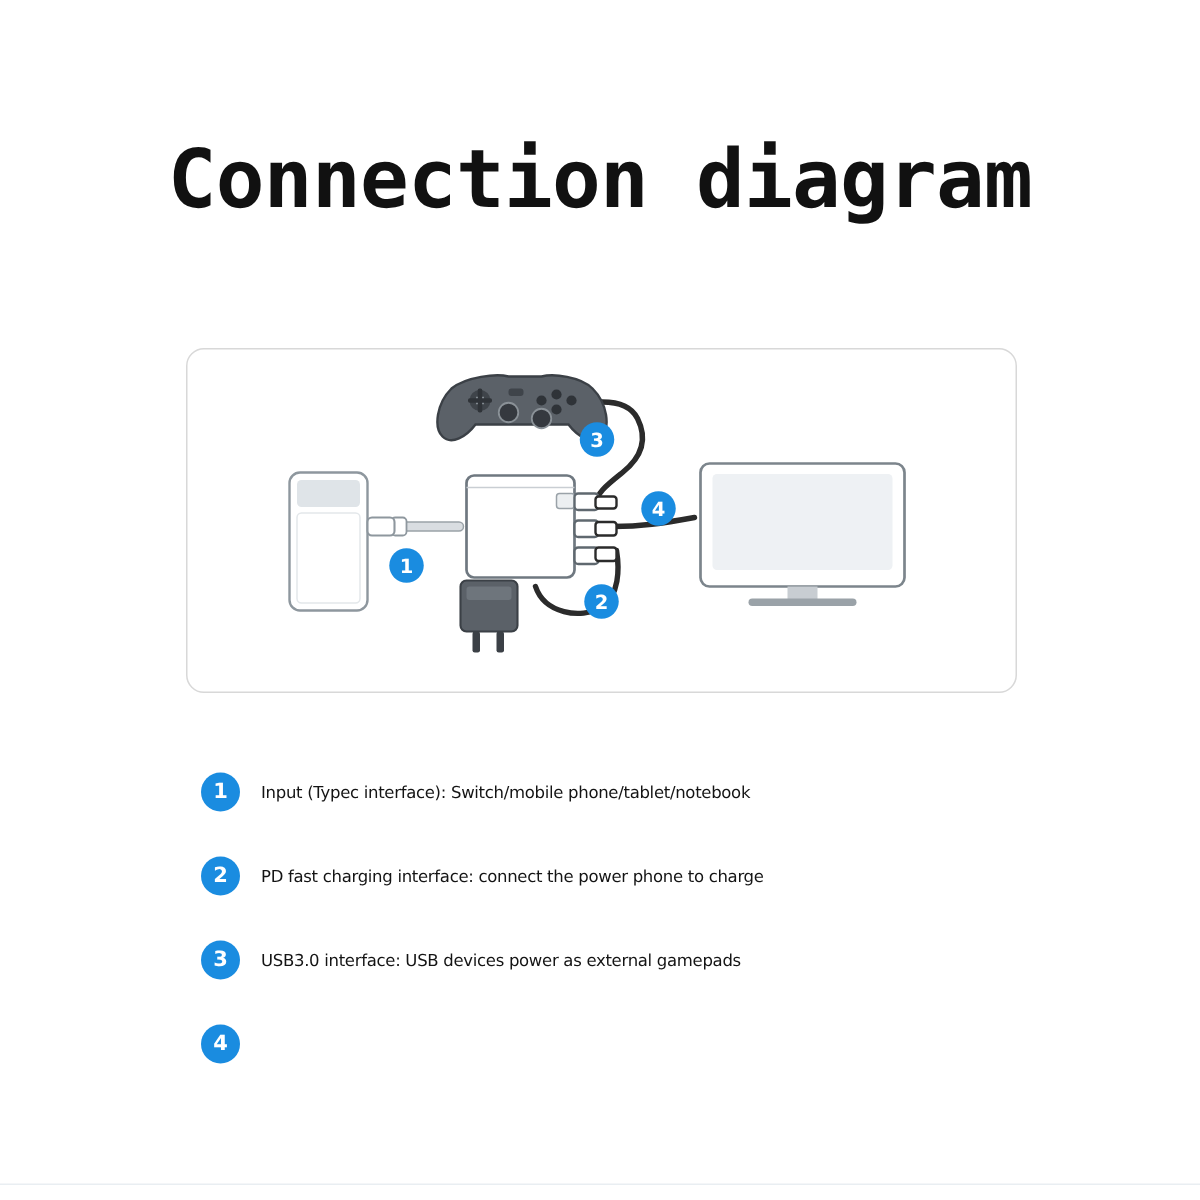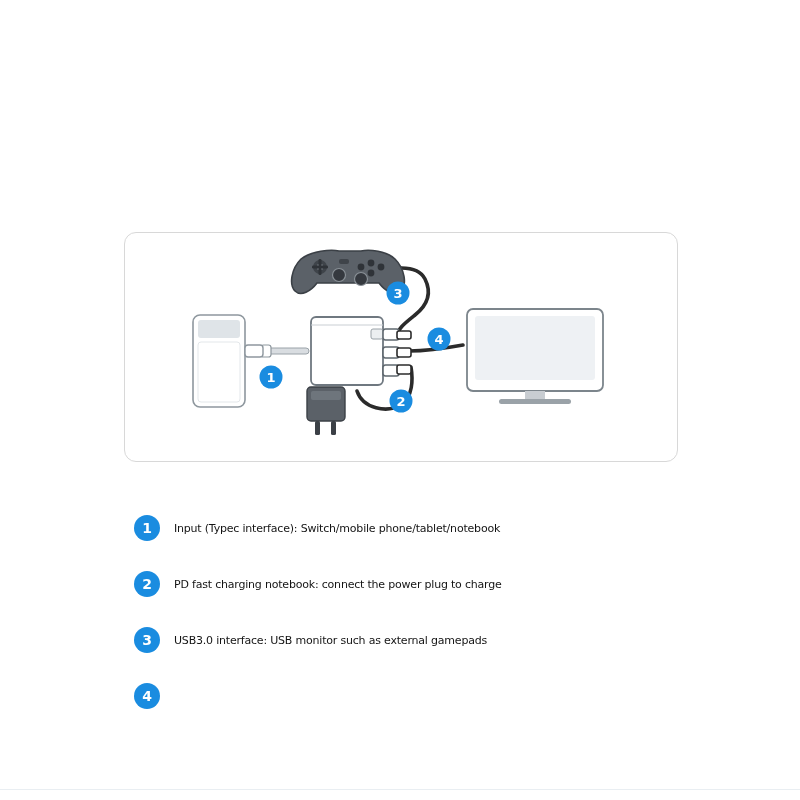--- a/index.html
+++ b/index.html
@@ -85,20 +85,21 @@
     font-size: 13px;
     font-weight: bold;
     fill: #ffffff;
   }
 </style>
 </head>
 <body>
 
 <div class="page">
 
+  <div class="title">Connection diagram</div>
 
   <div class="diagram-box">
     <svg class="diagram-svg" width="552" height="228" viewBox="0 0 552 228">
 
       <g>
         <path d="M232,42 C268,34 292,30 300,46 C308,62 300,74 290,82 C280,90 272,96 272,104" fill="none" stroke="#2b2b2b" stroke-width="3.6" stroke-linecap="round"></path>
       </g>
 
       <g>
         <path d="M232,158 C238,176 262,180 276,172 C288,164 288,146 286,134" fill="none" stroke="#2b2b2b" stroke-width="3.6" stroke-linecap="round"></path>
@@ -185,25 +186,25 @@
     </svg>
   </div>
 
   <div class="legend">
     <div class="legend-row">
       <div class="badge">1</div>
       <div class="legend-text">Input (Typec interface): Switch/mobile phone/tablet/notebook</div>
     </div>
     <div class="legend-row">
       <div class="badge">2</div>
-      <div class="legend-text">PD fast charging notebook: connect the power plug to charge</div>
+      <div class="legend-text">PD fast charging interface: connect the power phone to charge</div>
     </div>
     <div class="legend-row">
       <div class="badge">3</div>
-      <div class="legend-text">USB3.0 interface: USB monitor such as external gamepads</div>
+      <div class="legend-text">USB3.0 interface: USB devices power as external gamepads</div>
     </div>
     <div class="legend-row">
       <div class="badge">4</div>
     </div>
   </div>
 
   <div class="bottom-rule"></div>
 
 </div>
 

